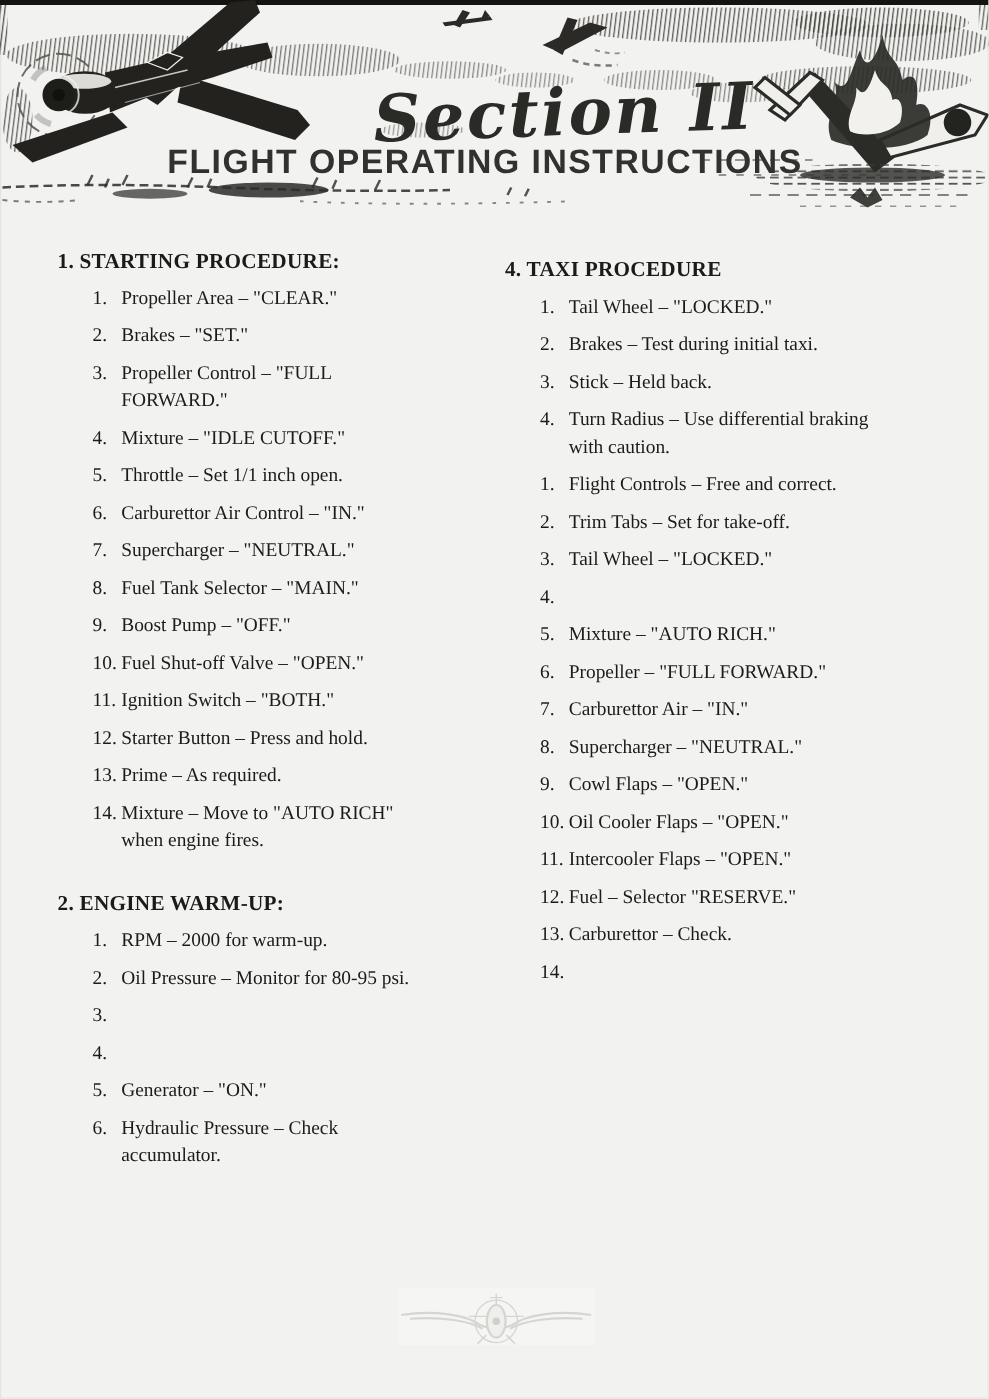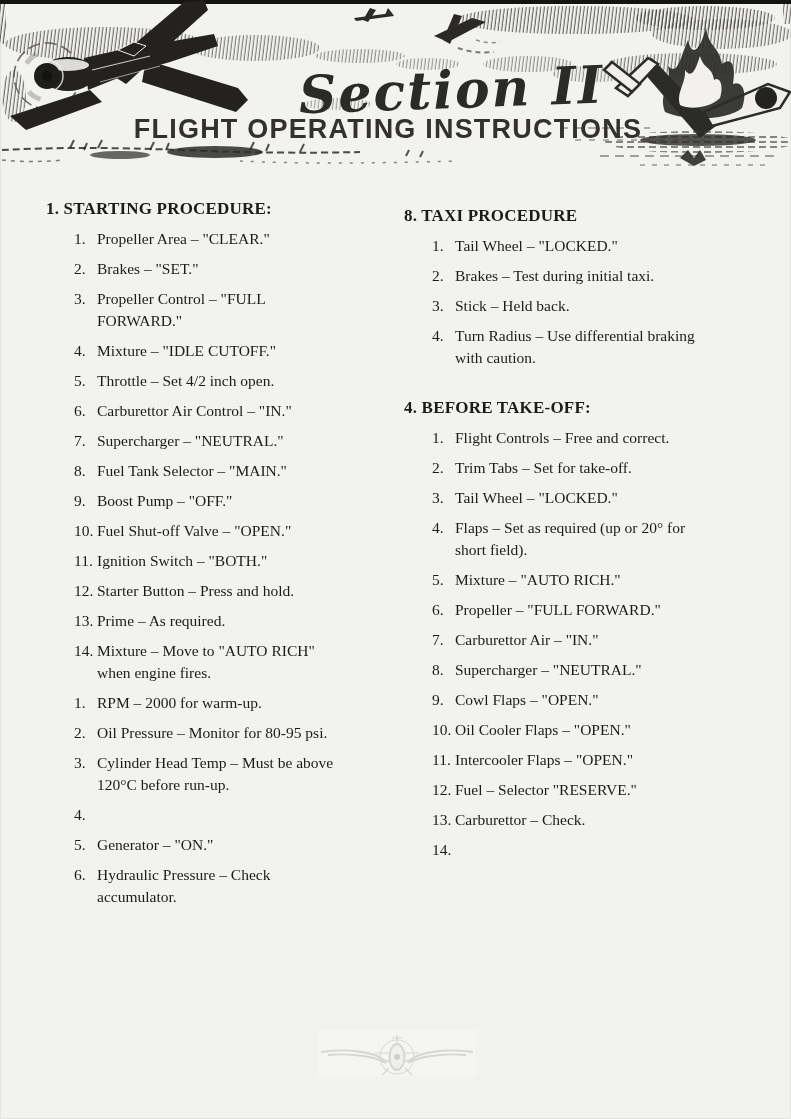--- a/index.html
+++ b/index.html
@@ -151,21 +151,21 @@
 FORWARD."</span>
               </li>
 
               <li class="item">
                 <span class="num">4.</span>
                 <span class="txt">Mixture – "IDLE CUTOFF."</span>
               </li>
 
               <li class="item">
                 <span class="num">5.</span>
-                <span class="txt">Throttle – Set 4/2 inch open.</span>
+                <span class="txt">Throttle – Set 1/1 inch open.</span>
               </li>
 
               <li class="item">
                 <span class="num">6.</span>
                 <span class="txt">Carburettor Air Control – "IN."</span>
               </li>
 
               <li class="item">
                 <span class="num">7.</span>
                 <span class="txt">Supercharger – "NEUTRAL."</span>
@@ -203,36 +203,35 @@
 
               <li class="item">
                 <span class="num">14.</span>
                 <span class="txt">Mixture – Move to "AUTO RICH"
 when engine fires.</span>
               </li>
             </ol>
         </section>
 
         <section class="proc-section">
+          <h2 class="sec-h">2. ENGINE WARM-UP:</h2>
           <ol class="items">
 
               <li class="item">
                 <span class="num">1.</span>
                 <span class="txt">RPM – 2000 for warm-up.</span>
               </li>
 
               <li class="item">
                 <span class="num">2.</span>
                 <span class="txt">Oil Pressure – Monitor for 80-95 psi.</span>
               </li>
 
               <li class="item">
                 <span class="num">3.</span>
-                <span class="txt">Cylinder Head Temp – Must be above
-120°C before run-up.</span>
               </li>
 
               <li class="item">
                 <span class="num">4.</span>
               </li>
 
               <li class="item">
                 <span class="num">5.</span>
                 <span class="txt">Generator – "ON."</span>
               </li>
@@ -242,21 +241,21 @@
                 <span class="txt">Hydraulic Pressure – Check
 accumulator.</span>
               </li>
             </ol>
         </section>
       </div>
 
     <div class="col col-right">
 
         <section class="proc-section">
-          <h2 class="sec-h">8. TAXI PROCEDURE</h2>
+          <h2 class="sec-h">4. TAXI PROCEDURE</h2>
           <ol class="items">
 
               <li class="item">
                 <span class="num">1.</span>
                 <span class="txt">Tail Wheel – "LOCKED."</span>
               </li>
 
               <li class="item">
                 <span class="num">2.</span>
                 <span class="txt">Brakes – Test during initial taxi.</span>
@@ -269,42 +268,39 @@
 
               <li class="item">
                 <span class="num">4.</span>
                 <span class="txt">Turn Radius – Use differential braking
 with caution.</span>
               </li>
             </ol>
         </section>
 
         <section class="proc-section">
-          <h2 class="sec-h">4. BEFORE TAKE-OFF:</h2>
           <ol class="items">
 
               <li class="item">
                 <span class="num">1.</span>
                 <span class="txt">Flight Controls – Free and correct.</span>
               </li>
 
               <li class="item">
                 <span class="num">2.</span>
                 <span class="txt">Trim Tabs – Set for take-off.</span>
               </li>
 
               <li class="item">
                 <span class="num">3.</span>
                 <span class="txt">Tail Wheel – "LOCKED."</span>
               </li>
 
               <li class="item">
                 <span class="num">4.</span>
-                <span class="txt">Flaps – Set as required (up or 20° for
-short field).</span>
               </li>
 
               <li class="item">
                 <span class="num">5.</span>
                 <span class="txt">Mixture – "AUTO RICH."</span>
               </li>
 
               <li class="item">
                 <span class="num">6.</span>
                 <span class="txt">Propeller – "FULL FORWARD."</span>

